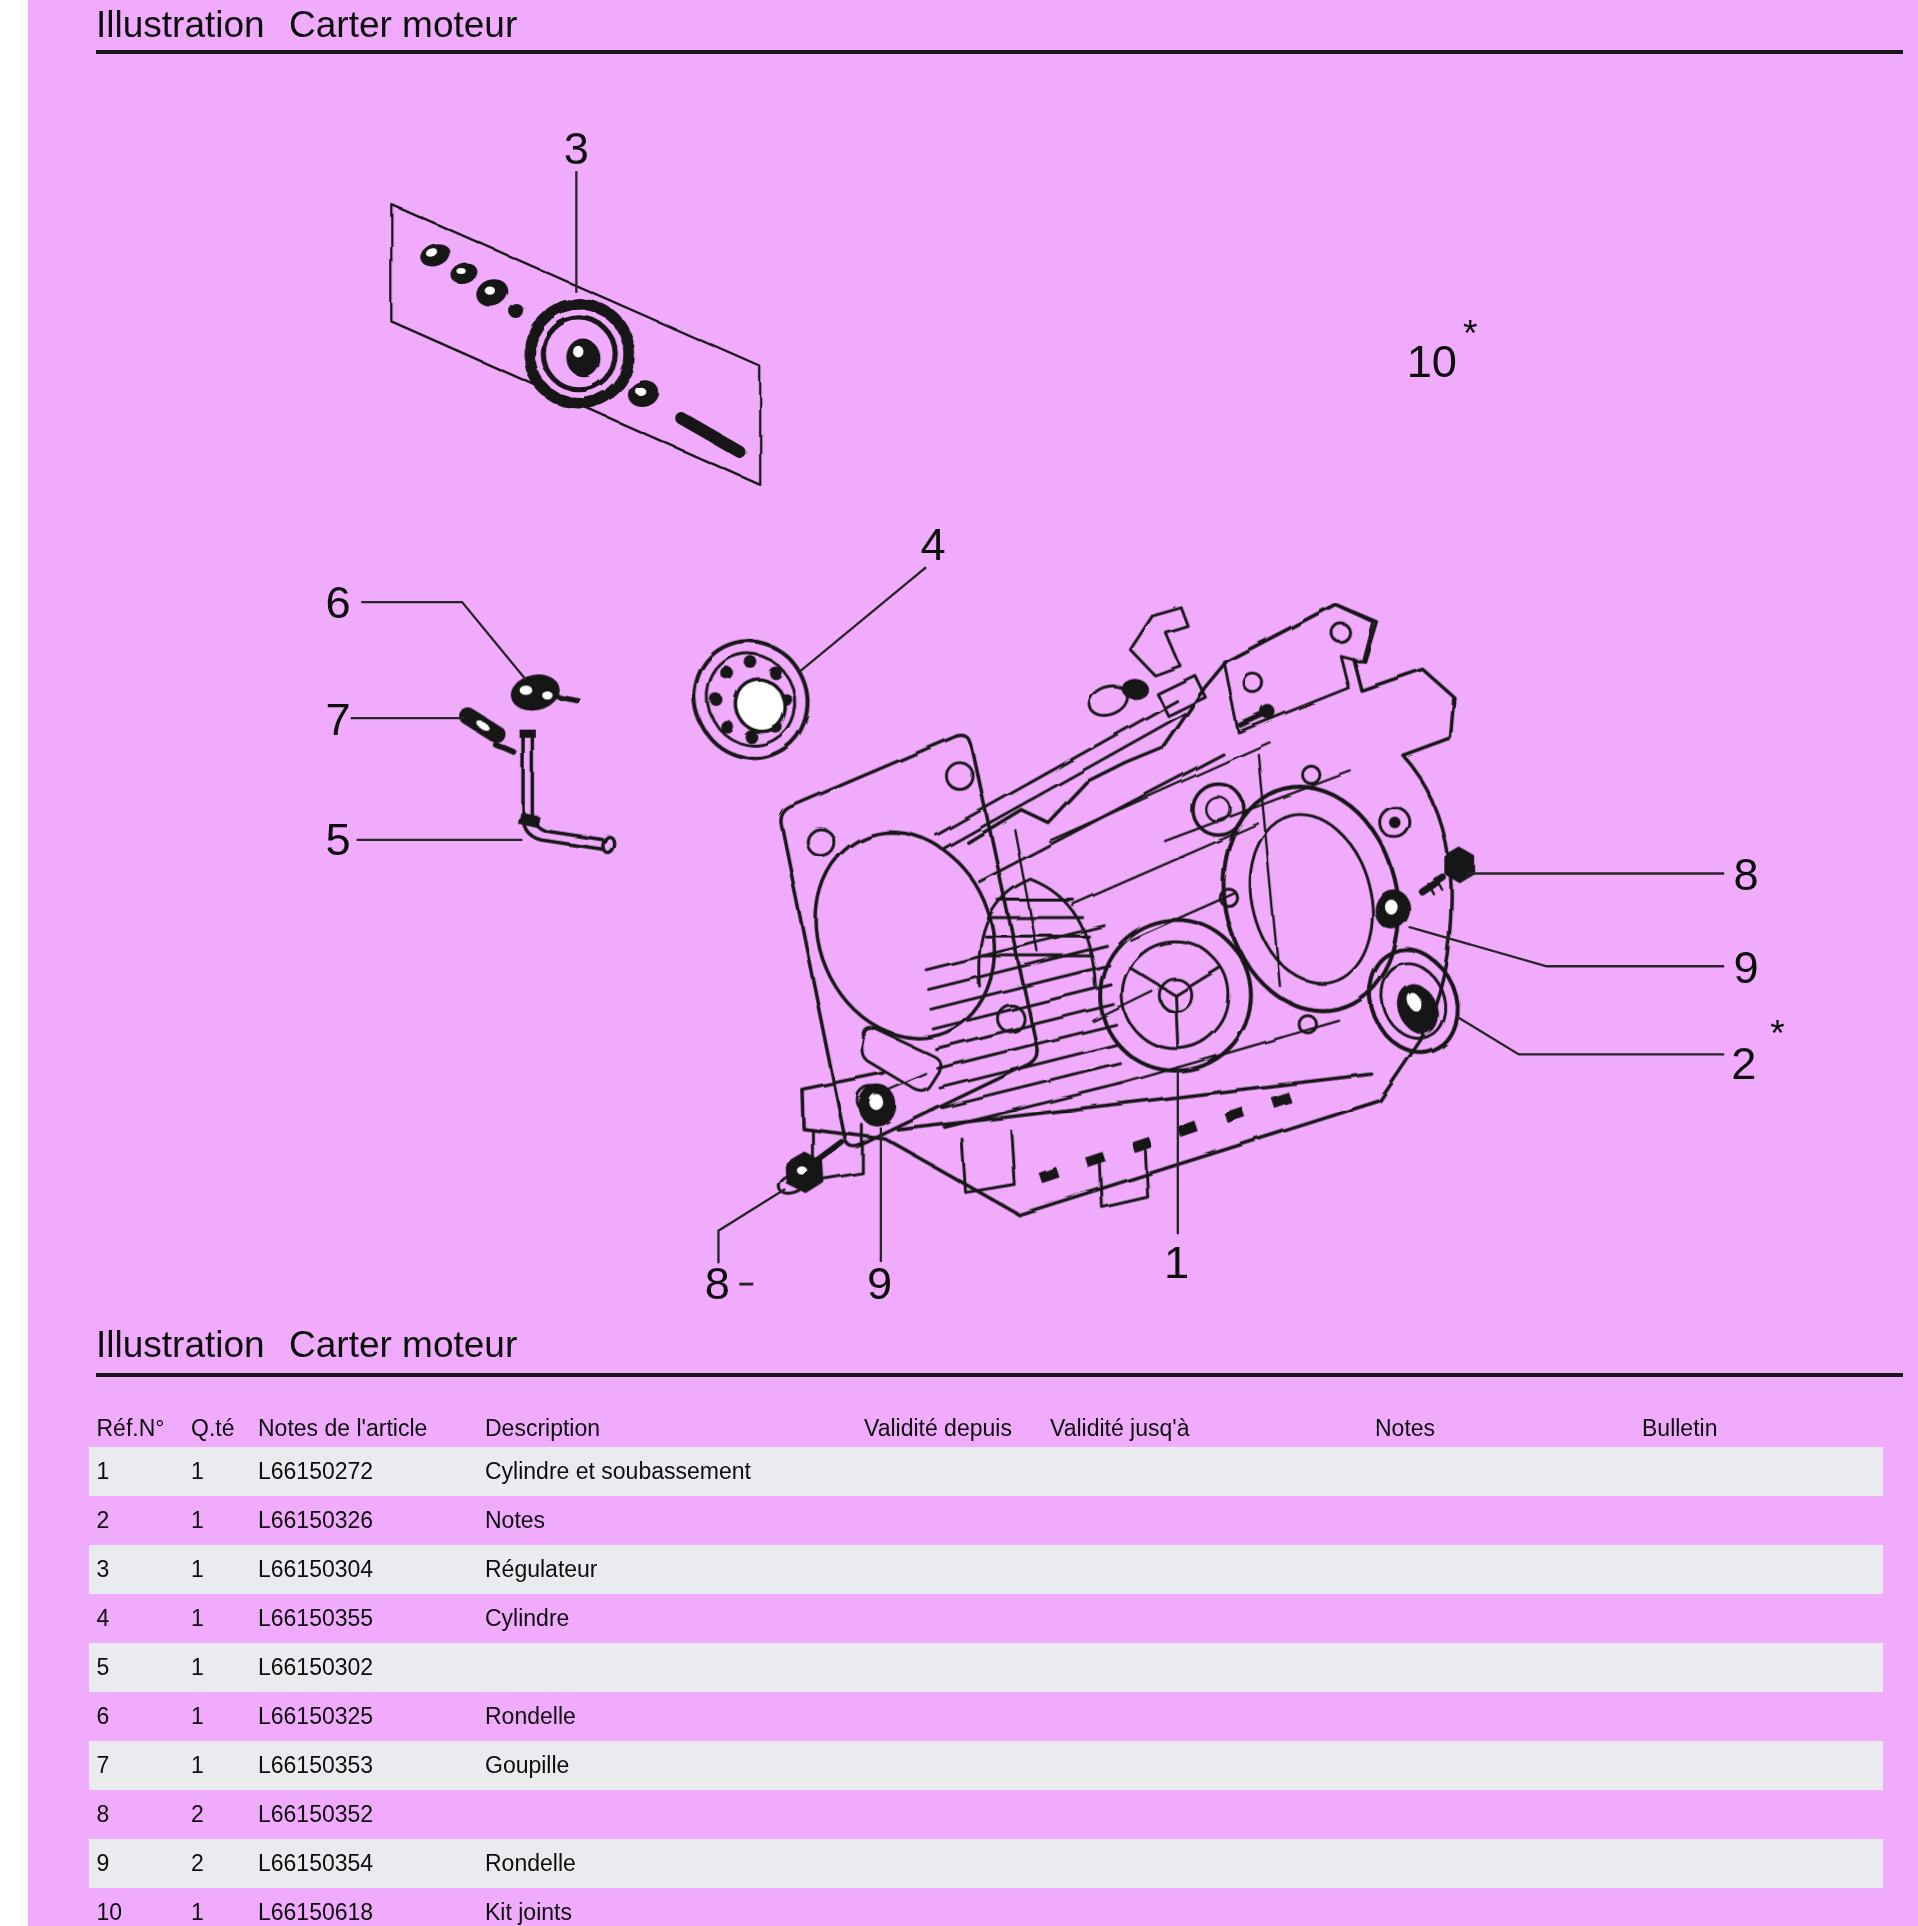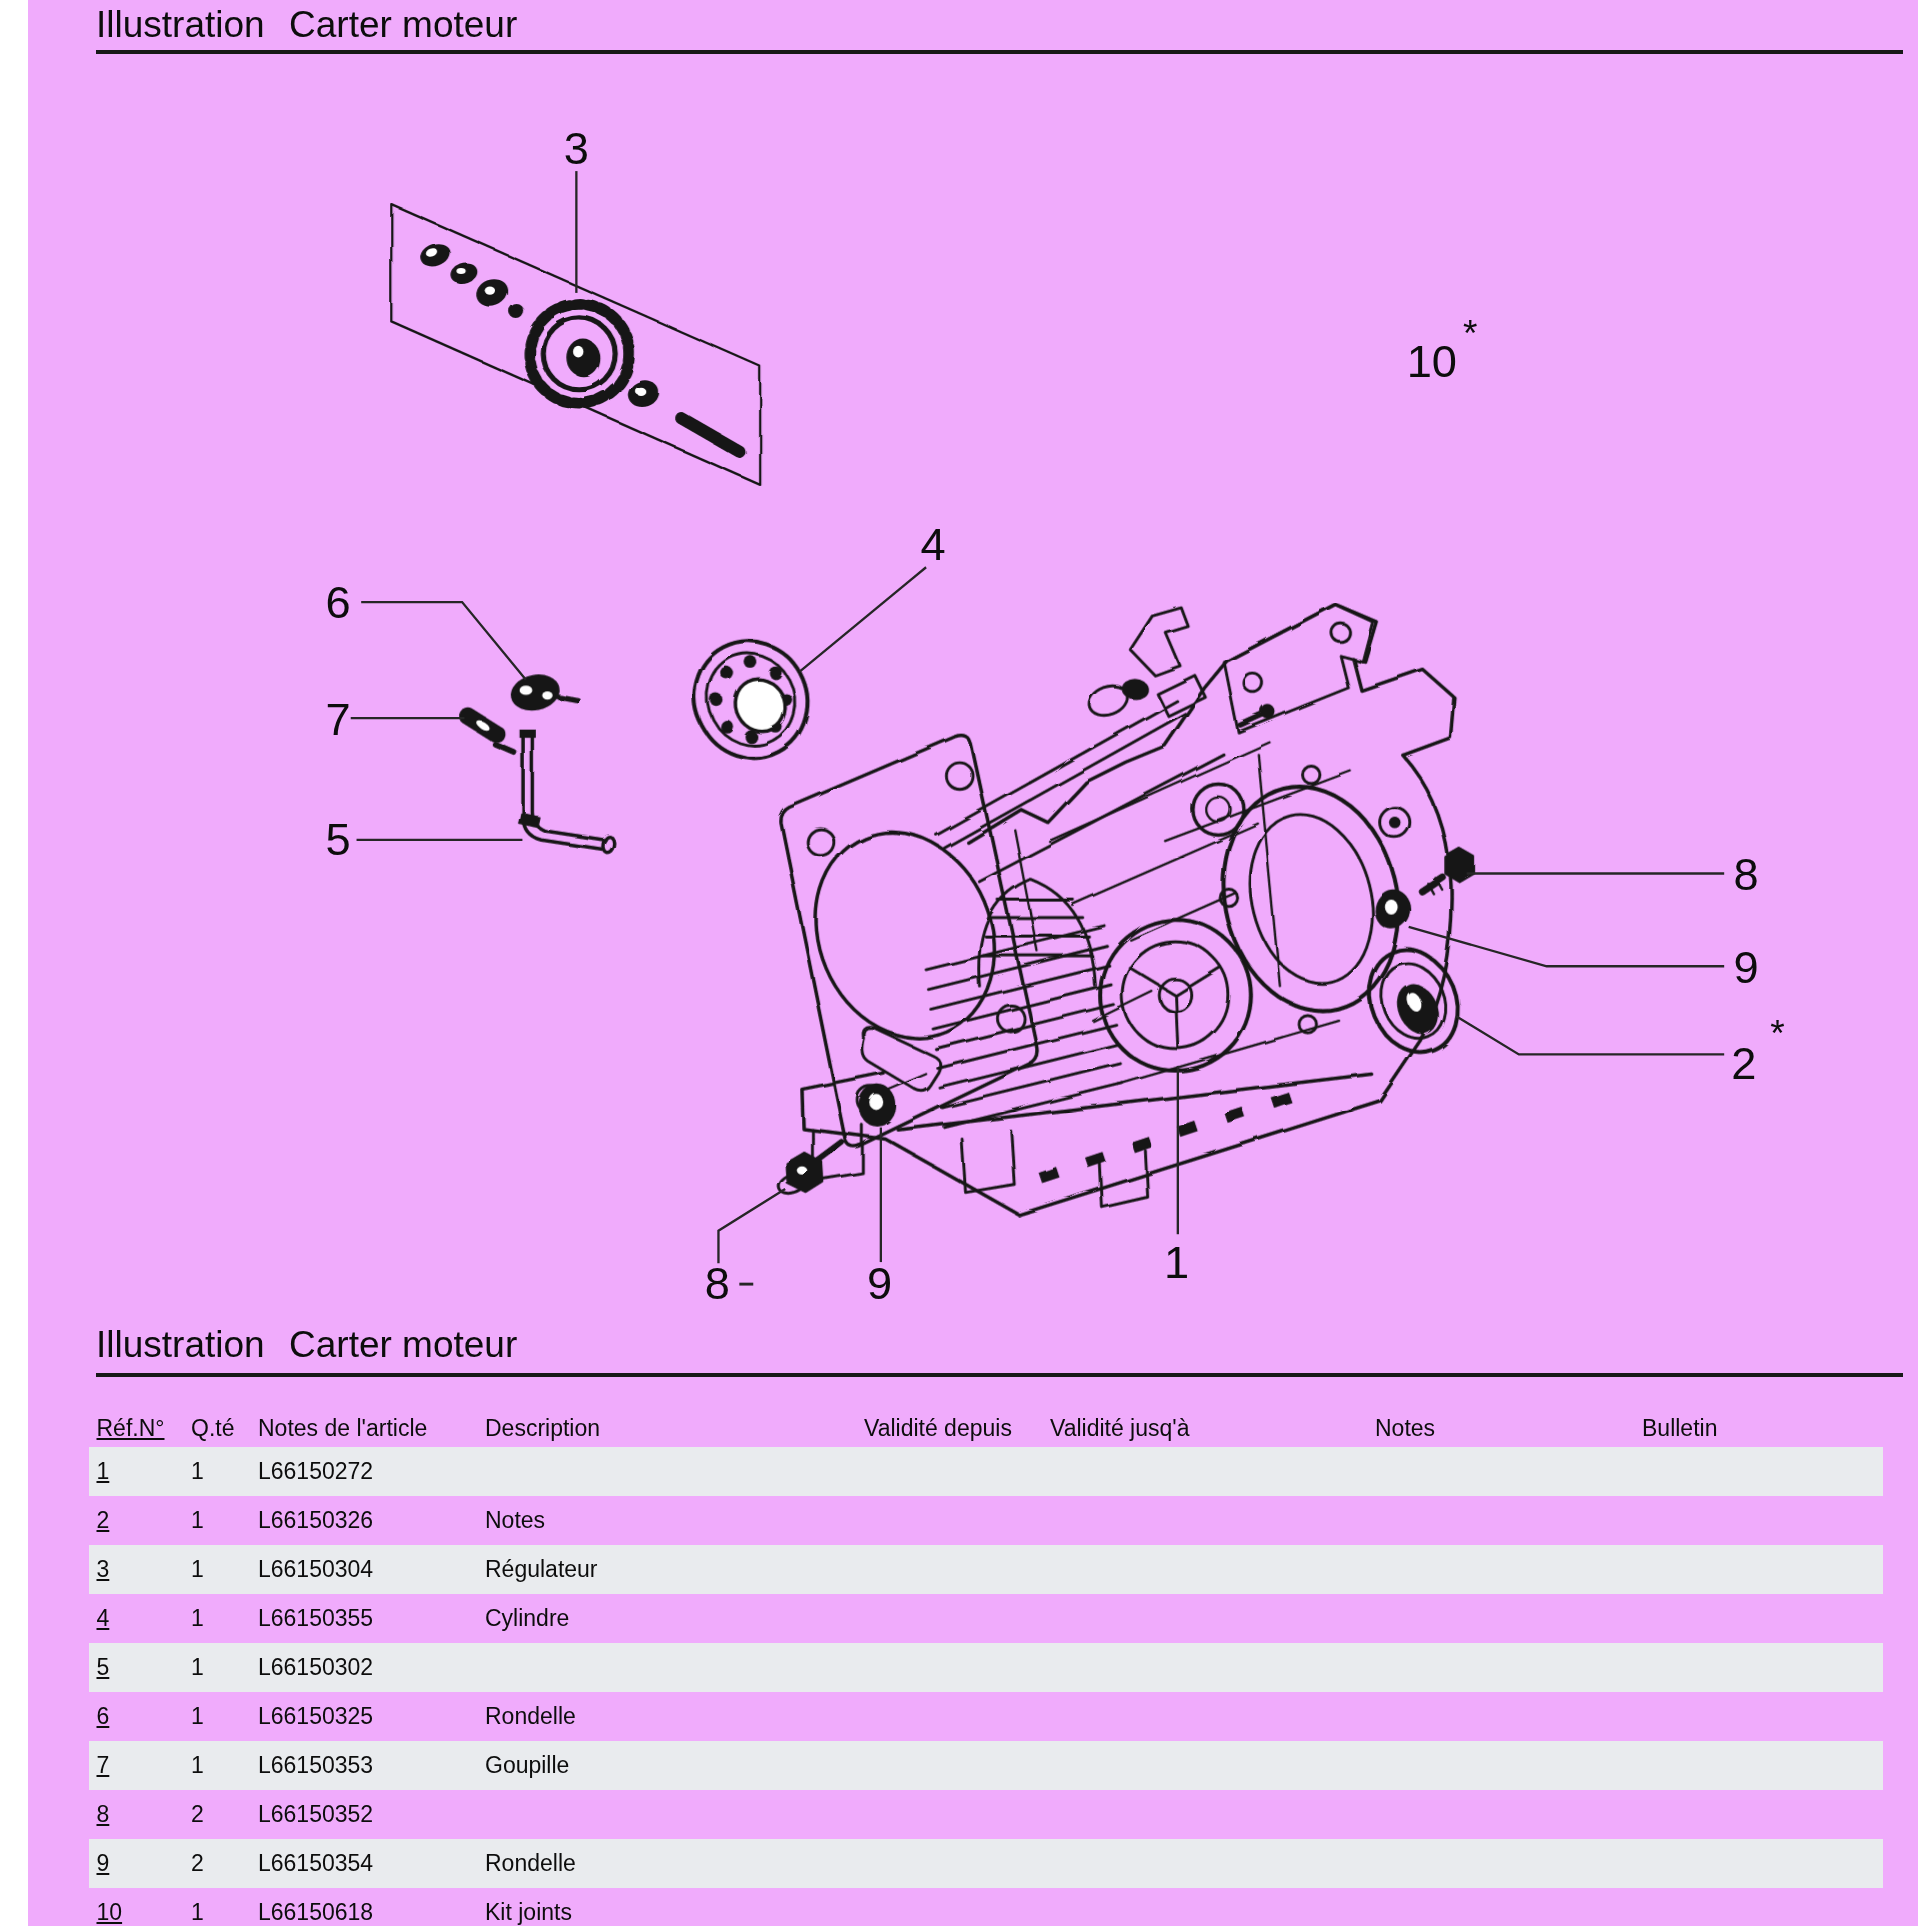--- a/index.html
+++ b/index.html
@@ -14,21 +14,21 @@
   svg.diagram{position:absolute;left:0;top:0;pointer-events:none;}
   .callout{font-family:"Liberation Sans","DejaVu Sans",sans-serif;font-size:78px;fill:#0d0d0d;}
   .callout.ast{font-size:64px;}
   
   #table{position:absolute;left:61px;top:1410px;width:1794px;font-size:23px;}
   .trow{display:grid;grid-template-columns:102px 67px 227px 379px 186px 325px 139px 128px 242px;
         height:49px;line-height:49px;white-space:nowrap;}
   .thead{height:37px;line-height:37px;}
   .tbody .trow:nth-child(odd){background:#e9ebee;}
   .c{overflow:hidden;}
-  .c.ref{padding-left:7.5px;text-decoration:underline;}
+  .c.ref{padding-left:7.5px;}
   .c.center{text-align:left;}
 </style>
 </head>
 <body>
 
 <div id="page">
 
   <div class="pagetitle">
     <span>Illustration</span><span class="t2">Carter moteur</span>
   </div>
@@ -265,20 +265,21 @@
       <div class="c center">Notes</div>
       <div class="c"></div>
       <div class="c center">Bulletin</div>
     </div>
 
     <div class="tbody">
       <div class="trow">
         <div class="c ref">1</div>
         <div class="c">1</div>
         <div class="c">L66150272</div>
+        <div class="c">Cylindre et soubassement</div>
         <div class="c center"></div>
         <div class="c center"></div>
         <div class="c center"></div>
         <div class="c"></div>
         <div class="c center"></div>
       </div>
       <div class="trow">
         <div class="c ref">2</div>
         <div class="c">1</div>
         <div class="c">L66150326</div>

